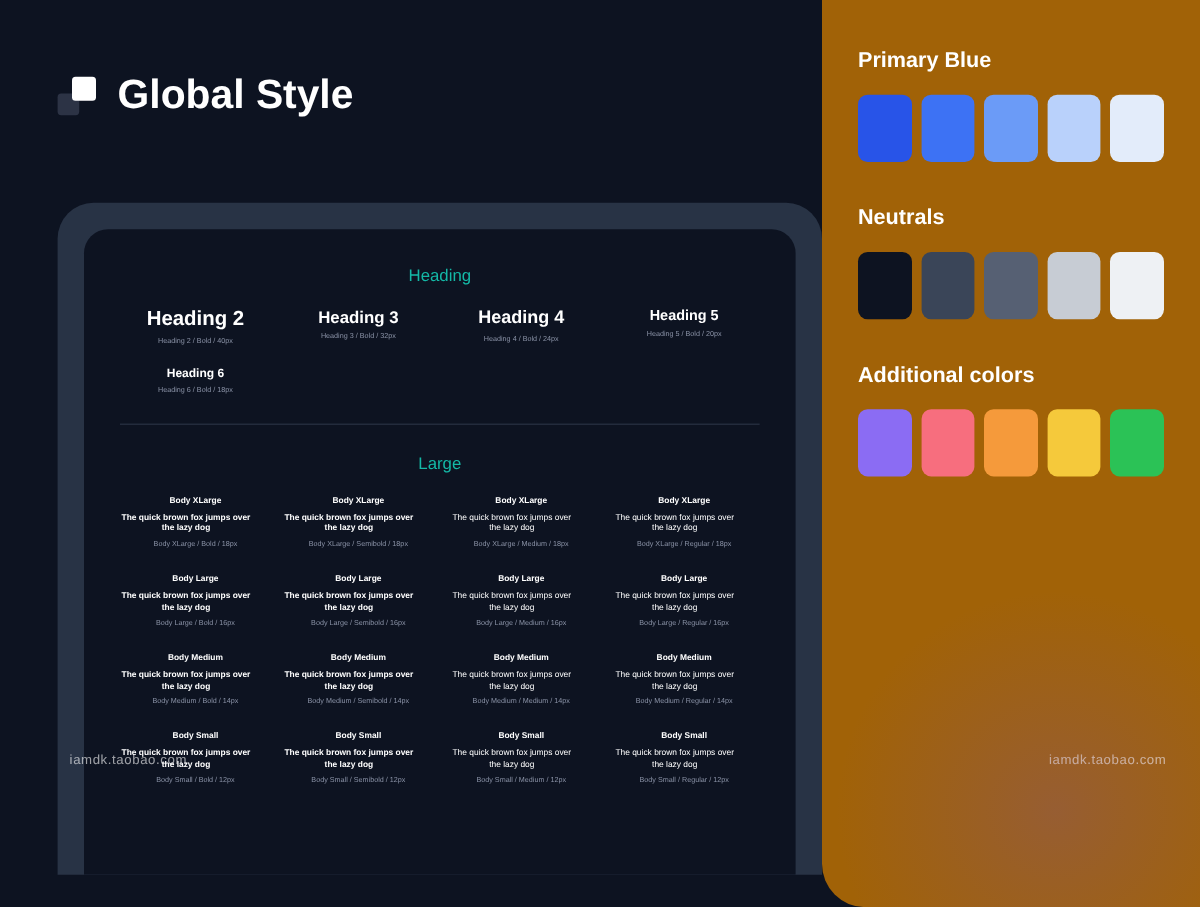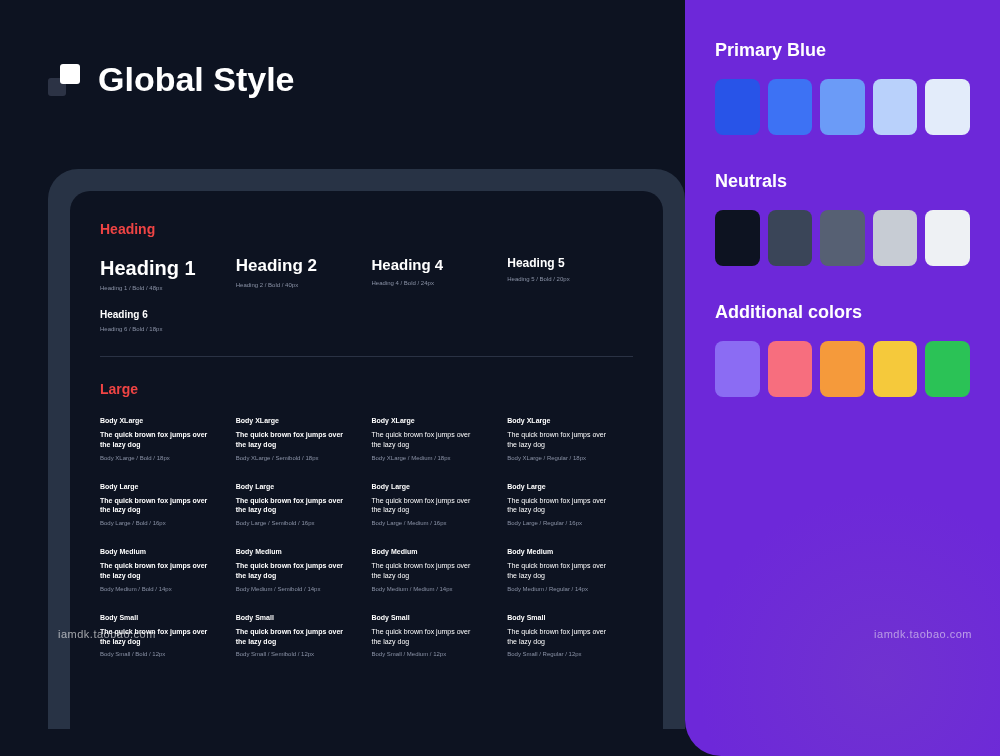--- a/index.html
+++ b/index.html
@@ -14,20 +14,21 @@
 }
 .page {
   display: flex;
   width: 100%;
   height: 100%;
 }
 .left {
   flex: 1;
   padding: 60px 0 0 48px;
   position: relative;
+  text-align: center;
 }
 .header {
   display: flex;
   align-items: center;
   gap: 18px;
   margin-bottom: 70px;
 }
 .logo {
   position: relative;
   width: 32px;
@@ -66,22 +67,22 @@
 }
 .type-inner {
   background: #0d1321;
   border-radius: 20px 20px 0 0;
   padding: 30px 30px 0 30px;
   height: 100%;
   overflow: hidden;
 }
 .section-label {
   font-size: 14px;
-  font-weight: 700;
-  color: #ef4444;
+  font-weight: 400;
+  color: #14b8a6;
   margin-bottom: 20px;
 }
 .heading-grid {
   display: grid;
   grid-template-columns: repeat(4, 1fr);
   gap: 18px 10px;
   margin-bottom: 24px;
 }
 .heading-cell .h-sample {
   font-weight: 700;
@@ -124,21 +125,21 @@
   margin-bottom: 5px;
   max-width: 110px;
 }
 .bold { font-weight: 700; }
 .semibold { font-weight: 600; }
 .medium { font-weight: 500; }
 .regular { font-weight: 400; }
 
 .right {
   width: 315px;
-  background: #6d28d9;
+  background: #a16207;
   border-radius: 0 0 0 36px;
   padding: 40px 30px;
   position: relative;
 }
 .color-section {
   margin-bottom: 36px;
 }
 .color-title {
   font-size: 18px;
   font-weight: 700;
@@ -185,26 +186,26 @@
       </div>
       <h1 class="title">Global Style</h1>
     </div>
 
     <div class="type-panel">
       <div class="type-inner">
 
         <div class="section-label">Heading</div>
         <div class="heading-grid" id="heading-grid">
             <div class="heading-cell">
-              <div class="h-sample h1">Heading 1</div>
-              <div class="spec">Heading 1 / Bold / 48px</div>
-            </div>
-            <div class="heading-cell">
               <div class="h-sample h2">Heading 2</div>
               <div class="spec">Heading 2 / Bold / 40px</div>
+            </div>
+            <div class="heading-cell">
+              <div class="h-sample h3">Heading 3</div>
+              <div class="spec">Heading 3 / Bold / 32px</div>
             </div>
             <div class="heading-cell">
               <div class="h-sample h4">Heading 4</div>
               <div class="spec">Heading 4 / Bold / 24px</div>
             </div>
             <div class="heading-cell">
               <div class="h-sample h5">Heading 5</div>
               <div class="spec">Heading 5 / Bold / 20px</div>
             </div>
             <div class="heading-cell">

